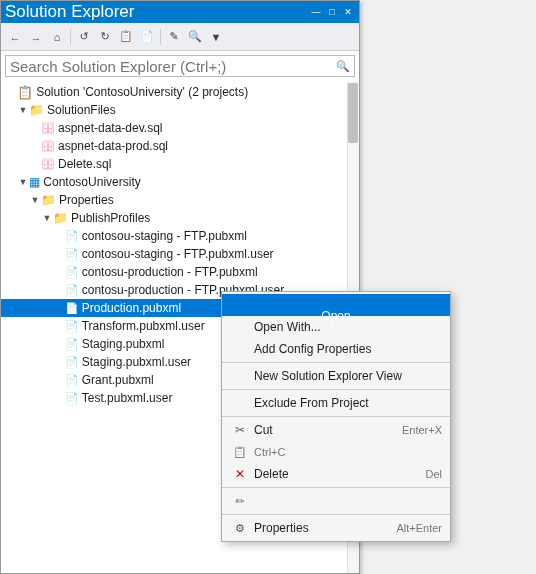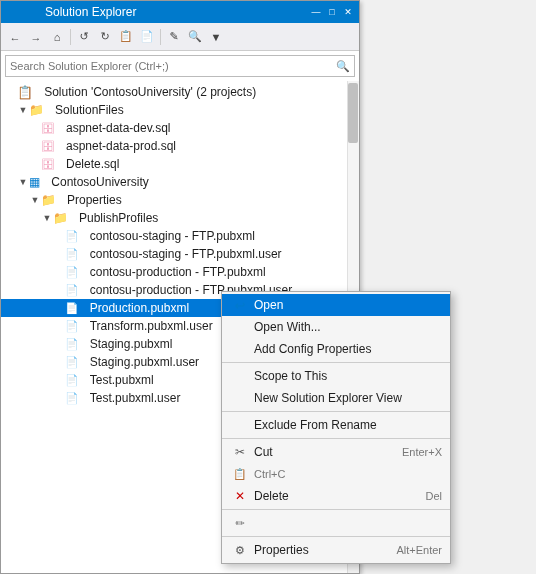--- a/index.html
+++ b/index.html
@@ -31,23 +31,22 @@
       background: #007acc;
       color: #fff;
       display: flex;
       align-items: center;
       justify-content: space-between;
       padding: 3px 4px;
       height: 22px;
     }
 
     .title-bar-text {
-      font-size: 12px;
+      font-size: 17px;
       font-weight: normal;
-      margin-left: 40px;
     }
 
     .title-bar-controls {
       display: flex;
       gap: 2px;
     }
 
     .title-bar-btn {
       width: 14px;
       height: 14px;
@@ -99,21 +98,21 @@
       align-items: center;
       margin: 4px;
       padding: 2px 4px;
       height: 22px;
     }
 
     .search-input {
       border: none;
       outline: none;
       flex: 1;
-      font-size: 11px;
+      font-size: 15px;
       color: #999;
       background: transparent;
     }
 
     .search-icon {
       font-size: 11px;
       color: #666;
     }
 
     .tree-area {
@@ -152,21 +151,20 @@
     }
     .tree-item.selected .expander { color: #fff; }
 
     .tree-item .icon {
       margin-right: 3px;
       font-size: 12px;
     }
 
     .tree-item .label {
       font-size: 12px;
-      margin-left: 8px;
     }
 
     
     .scrollbar {
       position: absolute;
       right: 0;
       top: 0;
       width: 12px;
       height: 100%;
       background: #f5f5f5;
@@ -203,20 +201,21 @@
       padding: 0 8px;
       cursor: pointer;
       color: #1e1e1e;
       font-size: 12px;
       position: relative;
     }
 
     .ctx-item:hover, .ctx-item.highlighted {
       background: #0078d7;
       color: #fff;
+      flex-direction: column;
     }
 
     .ctx-item.highlighted .ctx-icon { color: #fff; }
 
     .ctx-icon {
       width: 20px;
       display: inline-flex;
       align-items: center;
       justify-content: center;
       font-size: 12px;
@@ -351,21 +350,21 @@
           <span class="label">Staging.pubxml</span>
         </div>
         <div class="tree-item" style="padding-left: 52px;">
           <span class="expander"></span>
           <span class="icon"><span style="color:#aaa;font-size:11px;">📄</span></span>
           <span class="label">Staging.pubxml.user</span>
         </div>
         <div class="tree-item" style="padding-left: 52px;">
           <span class="expander"></span>
           <span class="icon"><span style="color:#aaa;font-size:11px;">📄</span></span>
-          <span class="label">Test.pubxml</span>
+          <span class="label">Grant.pubxml</span>
         </div>
         <div class="tree-item" style="padding-left: 52px;">
           <span class="expander"></span>
           <span class="icon"><span style="color:#aaa;font-size:11px;">📄</span></span>
           <span class="label">Test.pubxml.user</span>
         </div>
       </div>
     <div class="scrollbar">
       <div class="scrollbar-thumb"></div>
     </div>
@@ -382,30 +381,26 @@
         <span class="ctx-icon"></span>
         <span class="ctx-label">Open With...</span>
       </div>
       <div class="ctx-item">
         <span class="ctx-icon"></span>
         <span class="ctx-label">Add Config Properties</span>
       </div>
       <div class="ctx-separator"></div>
       <div class="ctx-item">
         <span class="ctx-icon"></span>
-        <span class="ctx-label">Scope to This</span>
-      </div>
+        <span class="ctx-label">New Solution Explorer View</span>
+      </div>
+      <div class="ctx-separator"></div>
       <div class="ctx-item">
         <span class="ctx-icon"></span>
-        <span class="ctx-label">New Solution Explorer View</span>
-      </div>
-      <div class="ctx-separator"></div>
-      <div class="ctx-item">
-        <span class="ctx-icon"></span>
-        <span class="ctx-label">Exclude From Rename</span>
+        <span class="ctx-label">Exclude From Project</span>
       </div>
       <div class="ctx-separator"></div>
       <div class="ctx-item">
         <span class="ctx-icon">
           <span style="font-size:12px;">✂</span>
         </span>
         <span class="ctx-label">Cut</span>
         <span class="ctx-shortcut">Enter+X</span>
       </div>
       <div class="ctx-item">

